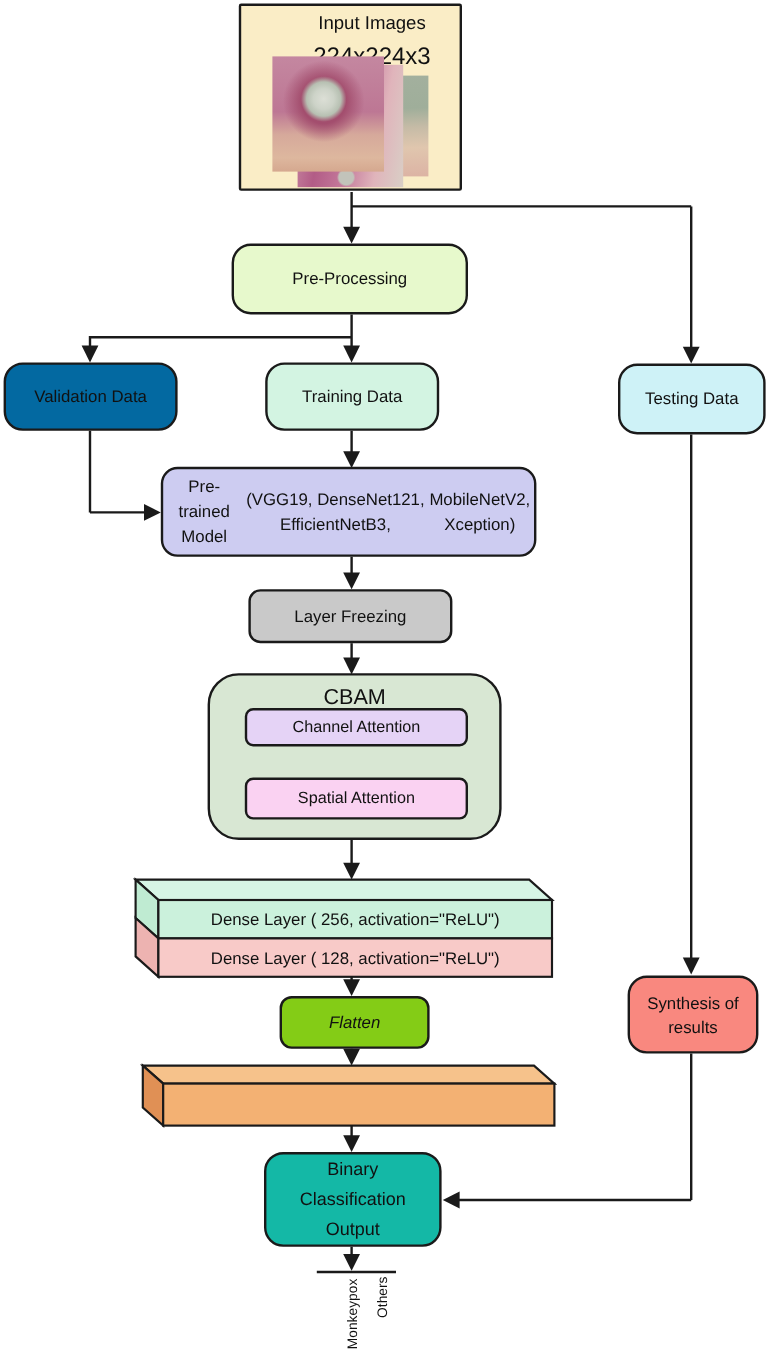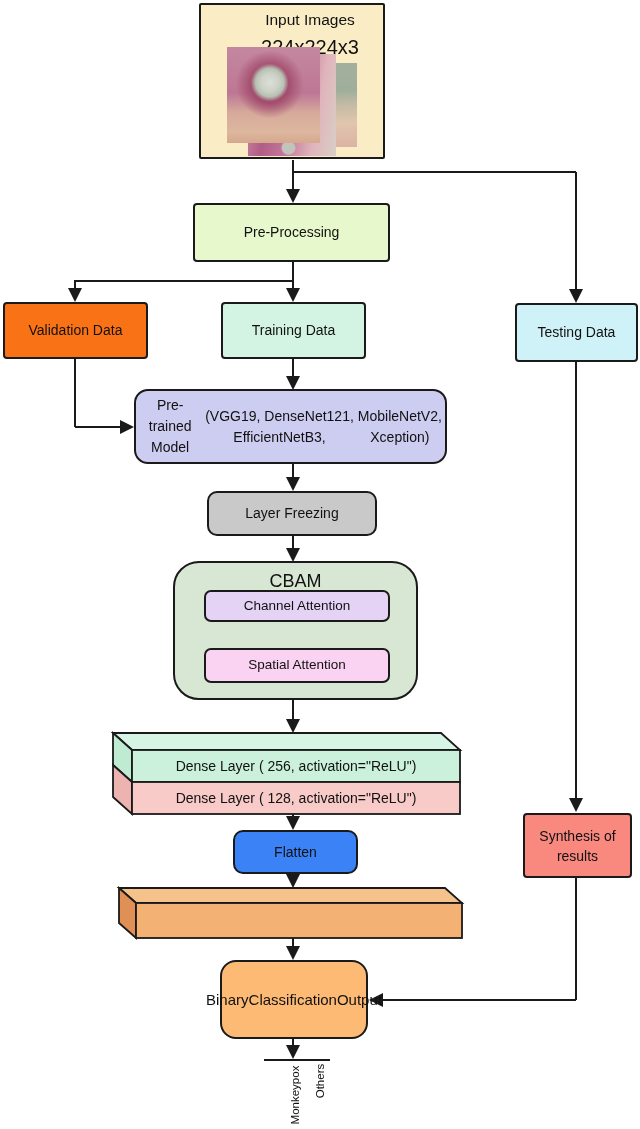--- a/index.html
+++ b/index.html
@@ -6,21 +6,21 @@
   .canvas{
     position:relative;width:640px;height:1129px;background:#ffffff;overflow:hidden;
     font-family:"Liberation Sans","DejaVu Sans",sans-serif;color:#111;
   }
   .wires{position:absolute;left:0;top:0;}
   .box{
     position:absolute;display:flex;align-items:center;justify-content:center;
     text-align:center;border:2px solid #1a1a1a;box-sizing:border-box;
     font-size:14px;line-height:1.35;
   }
-  .r12{border-radius:4px;} .r10{border-radius:10px;} .r14{border-radius:14px;}
+  .r12{border-radius:16px;} .r10{border-radius:10px;} .r14{border-radius:14px;}
   .r16{border-radius:16px;} .r26{border-radius:26px;} .r7{border-radius:7px;}
 
   
   .input-box{left:199px;top:3px;width:186px;height:156px;background:#FAEDC6;border-radius:2px;
              display:block;text-align:center;padding-left:36px;}
   .input-title{font-size:15.5px;margin-top:5px;}
   .input-size{font-size:20px;margin-top:3px;}
   .photo{position:absolute;}
   .photo-right{left:70px;top:58px;width:86px;height:84px;z-index:1;
     background:linear-gradient(178deg,#a3b09e 0%,#9fae9a 34%,#c5bba6 52%,#e0c6ae 72%,#dcb3a4 100%);}
@@ -28,40 +28,40 @@
     background:
       radial-gradient(circle 11px at 46% 92%, #c2c3ba 0 55%, rgba(194,195,186,0) 70%),
       linear-gradient(100deg,#cf97ab 0%,#b25c86 28%,#c4799b 52%,#e0b4bb 76%,#d9cfc6 100%);}
   .photo-front{left:26px;top:42px;width:93px;height:96px;z-index:3;
     background:
       radial-gradient(circle 19px at 46% 37%, #dcdfd6 0%, #cdd3c8 45%, #b7c0b2 75%, rgba(183,192,178,0) 100%),
       radial-gradient(circle 34px at 46% 39%, #a34e6e 55%, rgba(163,78,110,0) 100%),
       linear-gradient(180deg,#c487a0 0%,#bd7794 48%,#d6a99b 68%,#ddb79e 88%,#d5a88f 100%);}
 
   .preprocessing-box{left:193px;top:203px;width:197px;height:59px;background:#E7F9CC;}
-  .validation-box{left:3px;top:302px;width:145px;height:57px;background:#f97316;}
+  .validation-box{left:3px;top:302px;width:145px;height:57px;background:#0369a1;}
   .training-box{left:221px;top:302px;width:145px;height:57px;background:#D3F4E2;}
   .testing-box{left:515px;top:303px;width:123px;height:59px;background:#CEF2F7;}
   .pretrained-box{left:134px;top:389px;width:313px;height:75px;background:#CDCCF1;
                   flex-direction:row;font-size:14px;line-height:21px;}
   .freezing-box{left:207px;top:491px;width:170px;height:45px;background:#C9C9C9;}
   .cbam-box{left:173px;top:561px;width:245px;height:139px;background:#D8E7D3;display:block;}
   .cbam-title{text-align:center;font-size:18px;margin-top:6px;}
   .channel-box{left:204px;top:590px;width:186px;height:32px;background:#E5D3F6;font-size:13.5px;text-align:right;}
   .spatial-box{left:204px;top:648px;width:186px;height:35px;background:#FAD2F2;font-size:13.5px;}
 
   .slab-label{position:absolute;display:flex;align-items:center;justify-content:center;
               text-align:center;font-size:14px;}
   .dense256-label{left:132px;top:750px;width:328px;height:32px;}
   .dense128-label{left:132px;top:782px;width:328px;height:32px;}
   .dense1-label{left:136px;top:903px;width:326px;height:35px;}
 
-  .flatten-box{left:233px;top:830px;width:125px;height:44px;background:#3b82f6;}
-  .bco-box{left:220px;top:960px;width:148px;height:79px;background:#fdba74;
-           flex-direction:row;font-size:15px;line-height:25px;}
+  .flatten-box{left:233px;top:830px;width:125px;height:44px;background:#84cc16;font-style:italic;}
+  .bco-box{left:220px;top:960px;width:148px;height:79px;background:#14b8a6;
+           flex-direction:column;font-size:15px;line-height:25px;}
   .synthesis-box{left:523px;top:813px;width:109px;height:65px;background:#F9887F;
                  flex-direction:column;font-size:14px;line-height:20px;}
 
   .vlabel{position:absolute;font-size:11.5px;white-space:nowrap;text-align:center;
           transform:rotate(-90deg);}
   .monkeypox-label{left:264px;top:1088px;width:63px;height:14px;}
   .others-label{left:303px;top:1074px;width:35px;height:14px;}
 </style>
 </head>
 <body>

